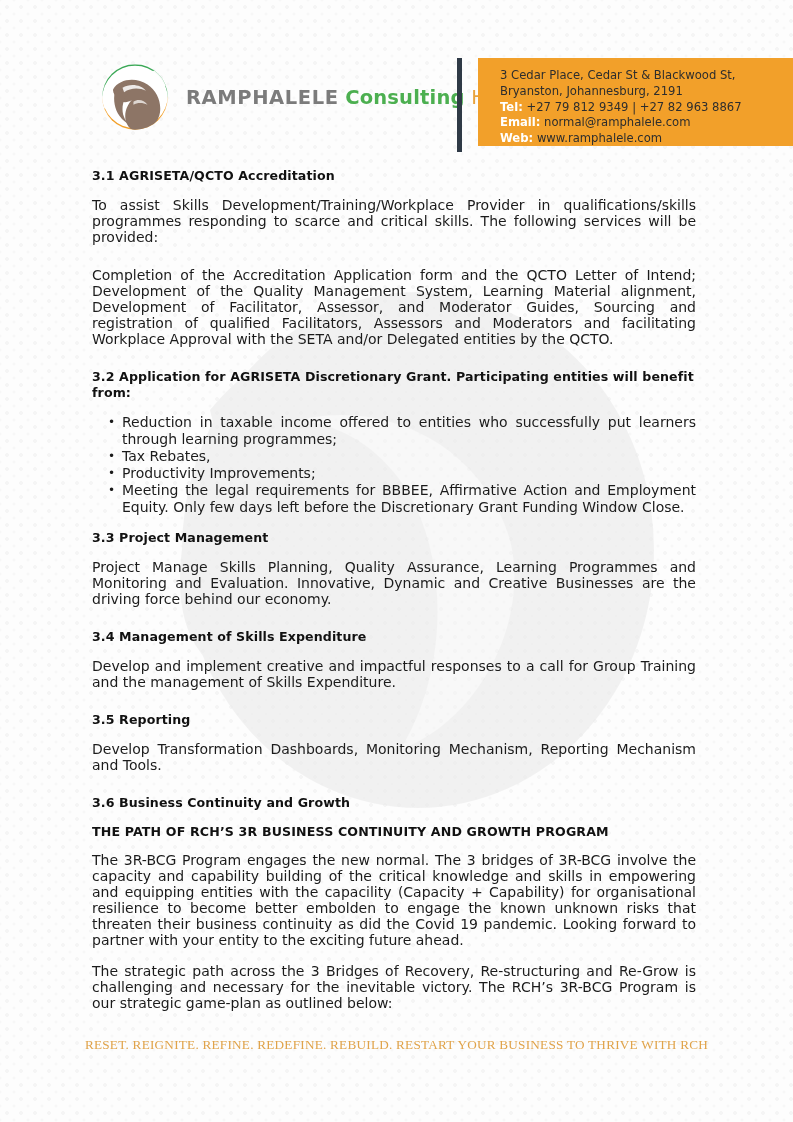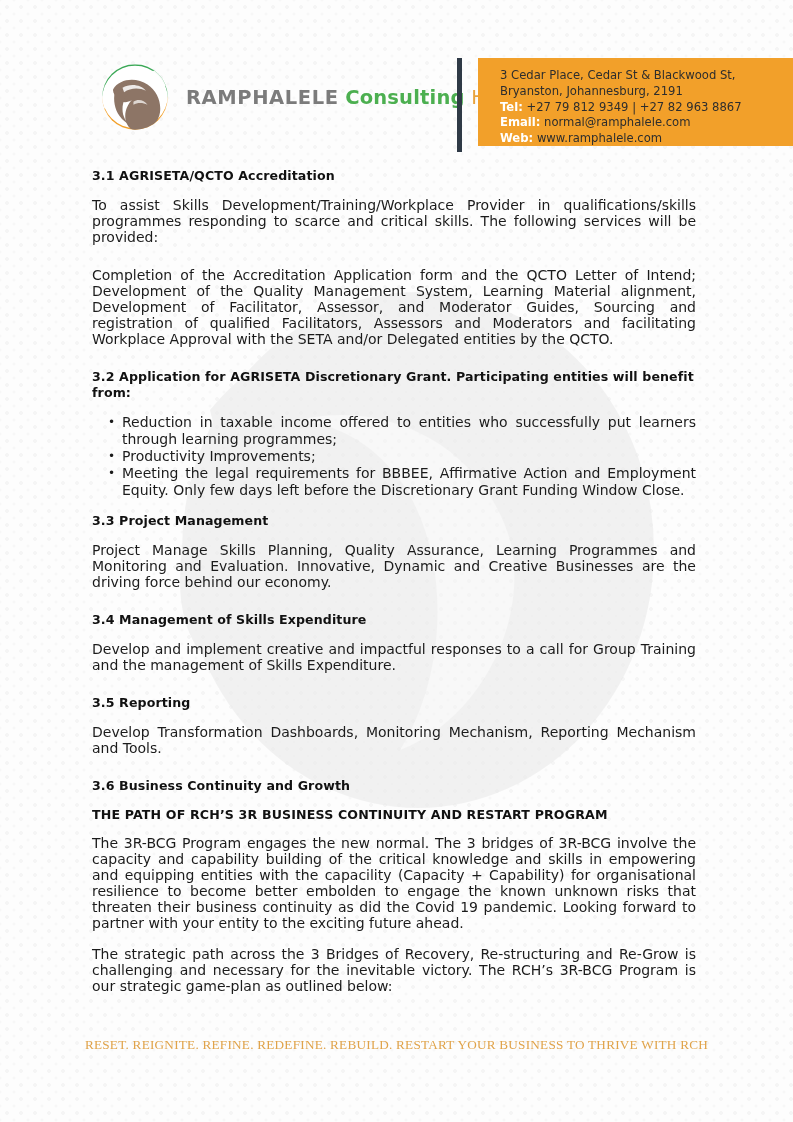--- a/index.html
+++ b/index.html
@@ -232,41 +232,42 @@
     <h3 class="sec-head">3.1 AGRISETA/QCTO Accreditation</h3>
     <p class="body">To assist Skills Development/Training/Workplace Provider in qualifications/skills programmes responding to scarce and critical skills. The following services will be provided:</p>
     <div class="spacer-sm"></div>
     <p class="body">Completion of the Accreditation Application form and the QCTO Letter of Intend; Development of the Quality Management System, Learning Material alignment, Development of Facilitator, Assessor, and Moderator Guides, Sourcing and registration of qualified Facilitators, Assessors and Moderators and facilitating Workplace Approval with the SETA and/or Delegated entities by the QCTO.</p>
 
     <div class="spacer-sm"></div>
 
     <h3 class="sec-head">3.2 Application for AGRISETA Discretionary Grant. Participating entities will benefit from:</h3>
     <ul class="bullets">
       <li>Reduction in taxable income offered to entities who successfully put learners through learning programmes;</li>
+      <li>Tax Rebates,</li>
       <li>Productivity Improvements;</li>
       <li>Meeting the legal requirements for BBBEE, Affirmative Action and Employment Equity. Only few days left before the Discretionary Grant Funding Window Close.</li>
     </ul>
 
     <h3 class="sec-head">3.3 Project Management</h3>
     <p class="body">Project Manage Skills Planning, Quality Assurance, Learning Programmes and Monitoring and Evaluation. Innovative, Dynamic and Creative Businesses are the driving force behind our economy.</p>
 
     <div class="spacer-sm"></div>
 
     <h3 class="sec-head">3.4 Management of Skills Expenditure</h3>
     <p class="body">Develop and implement creative and impactful responses to a call for Group Training and the management of Skills Expenditure.</p>
 
     <div class="spacer-sm"></div>
 
     <h3 class="sec-head">3.5 Reporting</h3>
     <p class="body">Develop Transformation Dashboards, Monitoring Mechanism, Reporting Mechanism and Tools.</p>
 
     <div class="spacer-sm"></div>
 
     <h3 class="sec-head">3.6 Business Continuity and Growth</h3>
-    <h4 class="prog-head">THE PATH OF RCH’S 3R BUSINESS CONTINUITY AND RESTART PROGRAM</h4>
+    <h4 class="prog-head">THE PATH OF RCH’S 3R BUSINESS CONTINUITY AND GROWTH PROGRAM</h4>
     <p class="body">The 3R-BCG Program engages the new normal. The 3 bridges of 3R-BCG involve the capacity and capability building of the critical knowledge and skills in empowering and equipping entities with the capacility (Capacity + Capability) for organisational resilience to become better embolden to engage the known unknown risks that threaten their business continuity as did the Covid 19 pandemic. Looking forward to partner with your entity to the exciting future ahead.</p>
     <p class="body last">The strategic path across the 3 Bridges of Recovery, Re-structuring and Re-Grow is challenging and necessary for the inevitable victory. The RCH’s 3R-BCG Program is our strategic game-plan as outlined below:</p>
 
   </div>
 
   <div class="footer">
     <span class="footer-text">RESET. REIGNITE. REFINE. REDEFINE. REBUILD. RESTART YOUR BUSINESS TO THRIVE WITH RCH</span>
   </div>
 
 </div>

